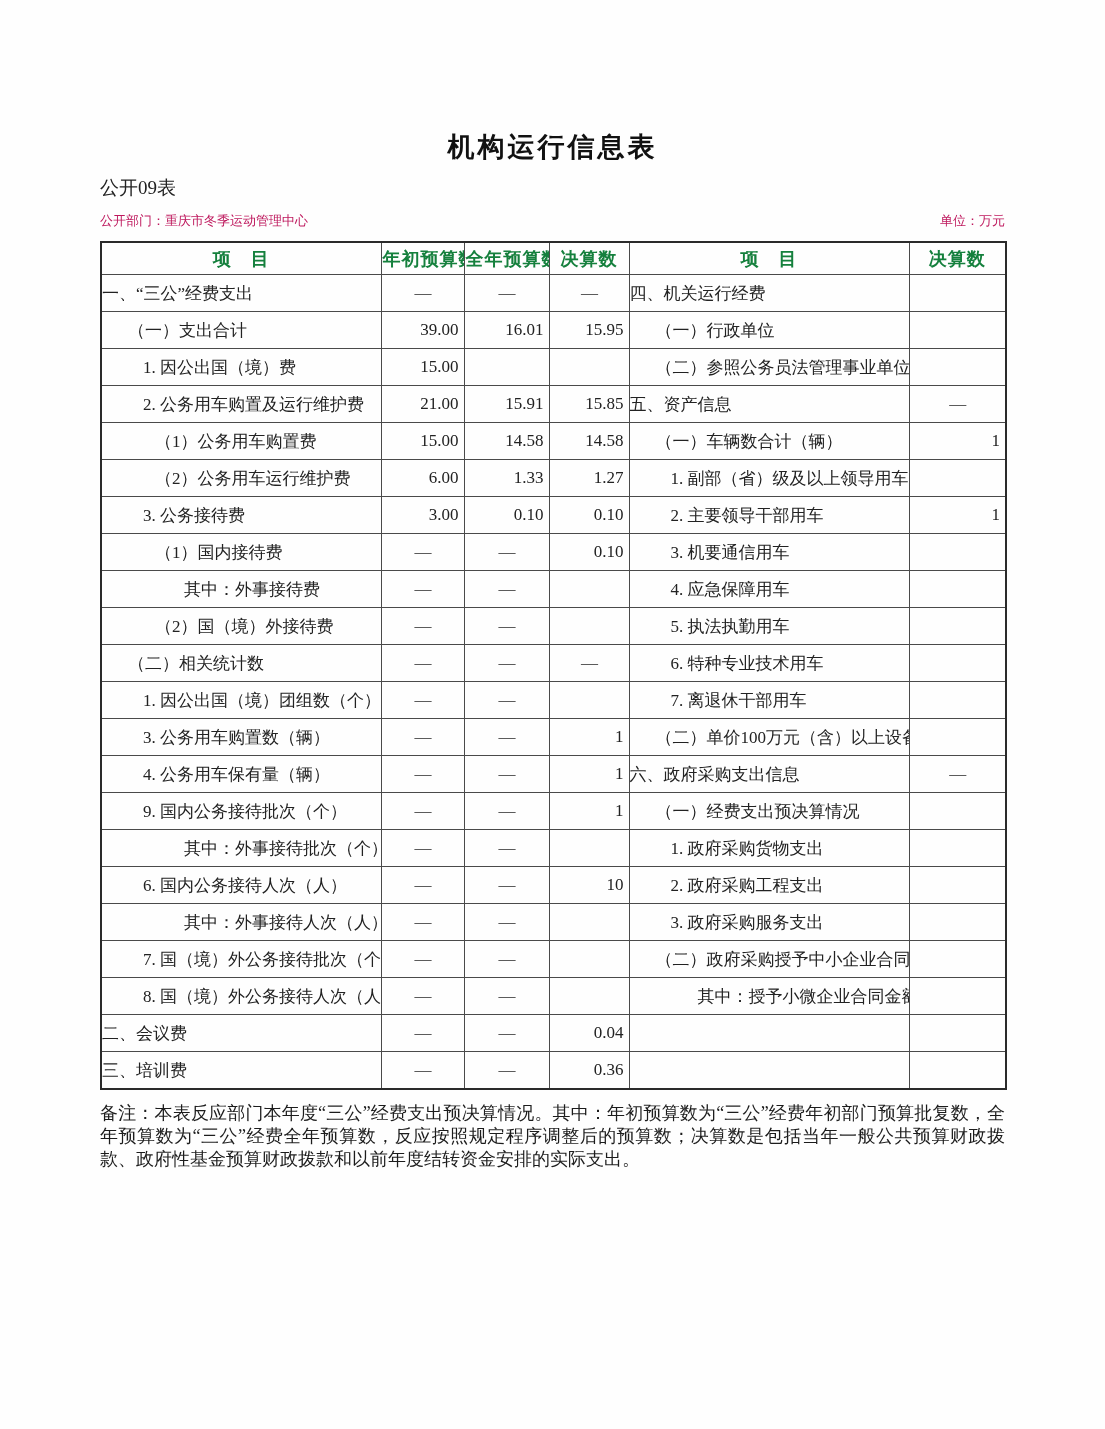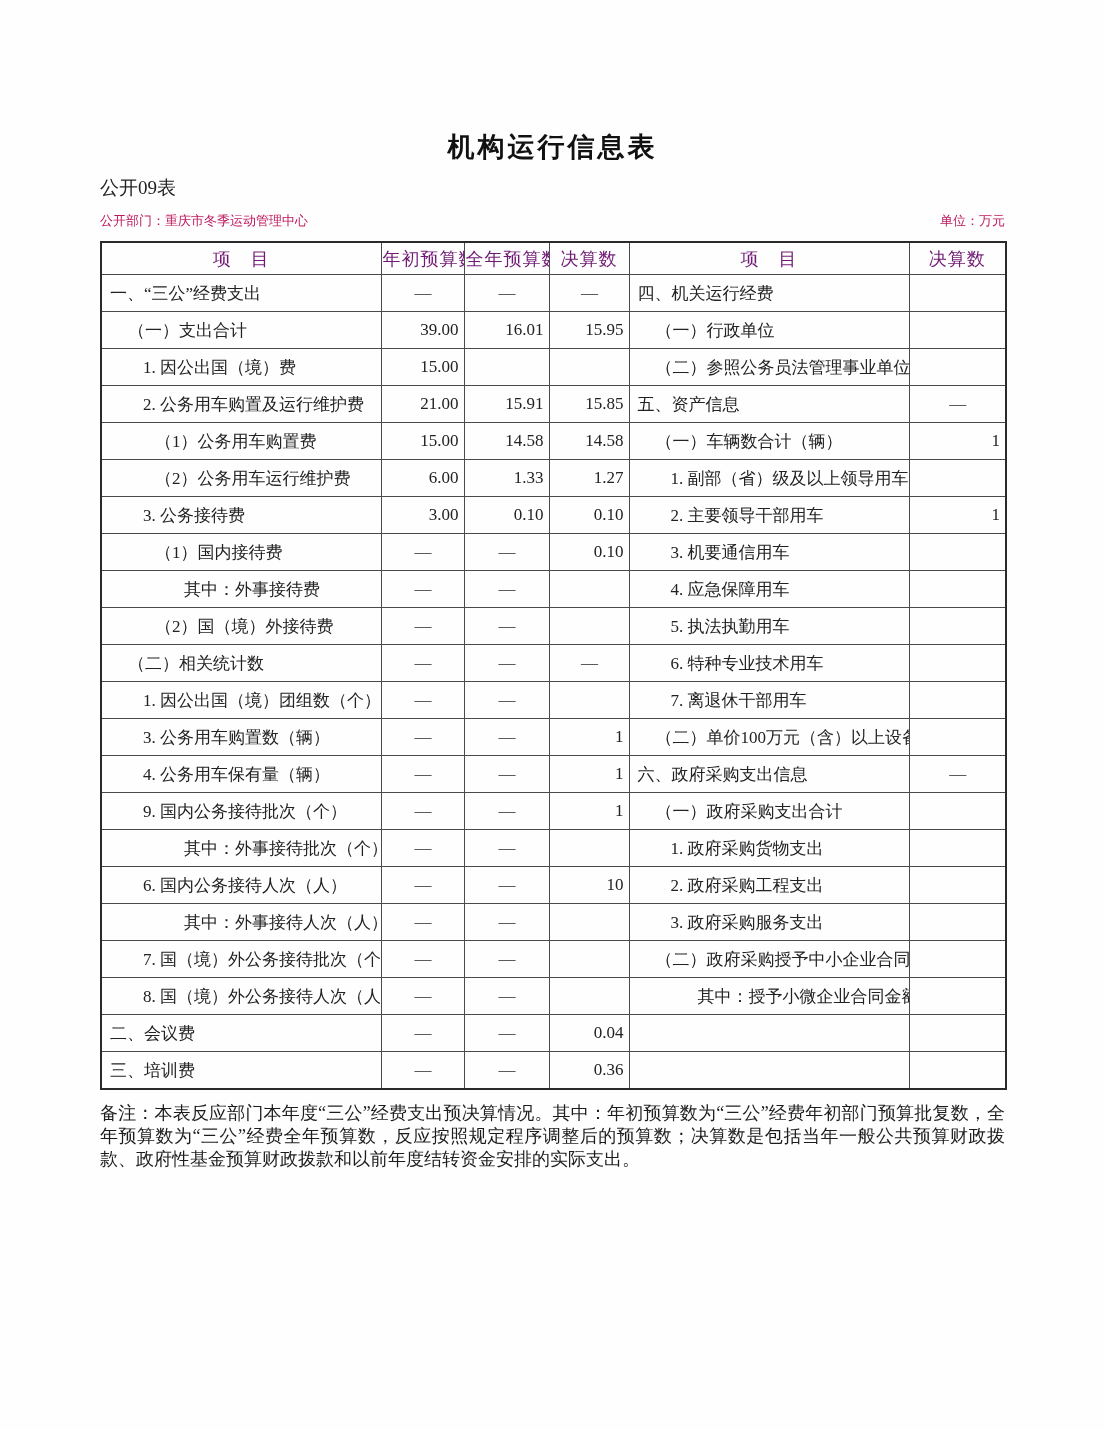--- a/index.html
+++ b/index.html
@@ -18,28 +18,28 @@
   .meta-row{display:flex;justify-content:space-between;align-items:flex-end;margin-top:8px;font-size:13px;line-height:26px;color:#be185d;}
   table.budget{
     margin-top:7px;border-collapse:collapse;width:905px;table-layout:fixed;
     border:2px solid #2a2a2a;
   }
   table.budget th,table.budget td{
     border:1px solid #4a4a4a;overflow:hidden;white-space:nowrap;
     vertical-align:middle;background:#fefefe;
   }
   table.budget thead th{
-    height:29px;font-size:18px;font-weight:normal;text-align:center;
-    font-family:"Liberation Sans","DejaVu Sans",sans-serif;color:#701a75;letter-spacing:1px;
+    height:29px;font-size:18px;font-weight:bold;text-align:center;
+    font-family:"Liberation Sans","DejaVu Sans",sans-serif;color:#15803d;letter-spacing:1px;
   }
   table.budget tbody td{height:34px;font-size:17px;color:#222;}
   td.item{text-align:left;}
   td.num{text-align:right;padding-right:5px;}
   td.num.dash{text-align:center;padding-right:0;color:#3d3d3d;}
-  .ind0{padding-left:8px;}
+  .ind0{padding-left:0;}
   .ind1{padding-left:26px;}
   .ind2{padding-left:41px;}
   .ind3{padding-left:53px;}
   .ind4{padding-left:68px;}
   .ind5{padding-left:82px;}
   td.small{font-size:13.5px;}
   .note{
     margin-top:12px;width:905px;font-size:18px;line-height:23px;color:#1c1c1c;
     text-align:justify;
   }
@@ -185,21 +185,21 @@
           <td class="num dash">—</td>
           <td class="num">1</td>
           <td class="item ind0">六、政府采购支出信息</td>
           <td class="num dash">—</td>
         </tr>
         <tr>
           <td class="item ind2">9. 国内公务接待批次（个）</td>
           <td class="num dash">—</td>
           <td class="num dash">—</td>
           <td class="num">1</td>
-          <td class="item ind1">（一）政府采购支出合计</td>
+          <td class="item ind1">（一）经费支出预决算情况</td>
           <td class="num"></td>
         </tr>
         <tr>
           <td class="item ind5">其中：外事接待批次（个）</td>
           <td class="num dash">—</td>
           <td class="num dash">—</td>
           <td class="num"></td>
           <td class="item ind2">1. 政府采购货物支出</td>
           <td class="num"></td>
         </tr>

